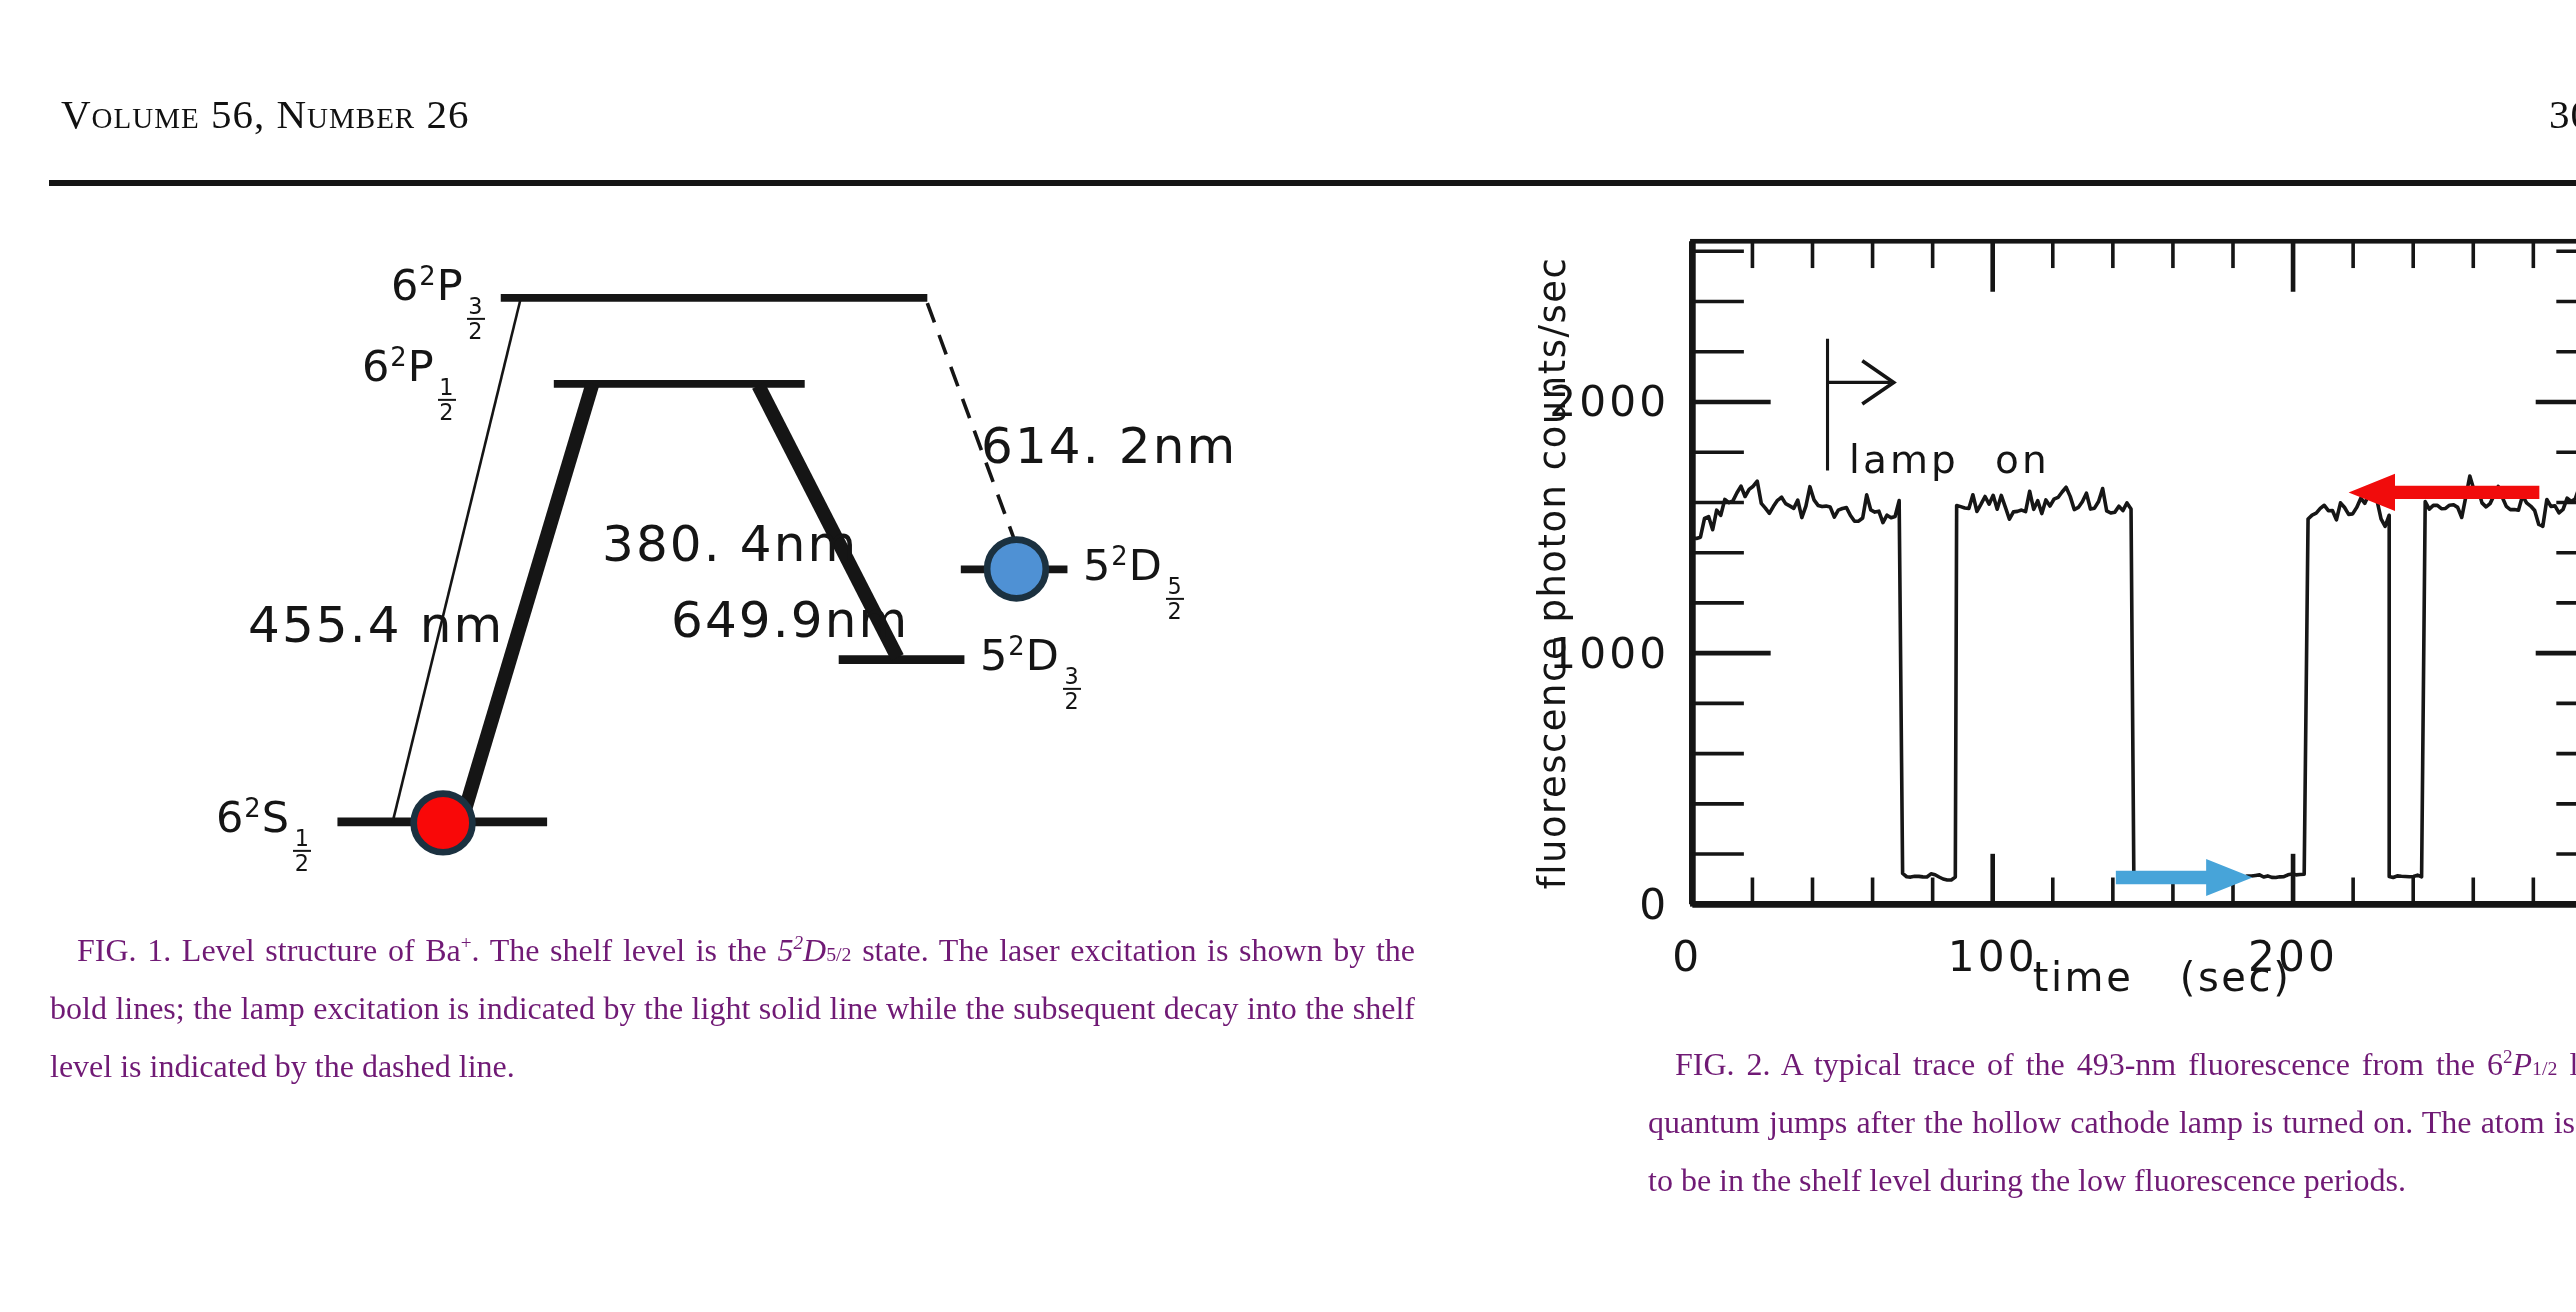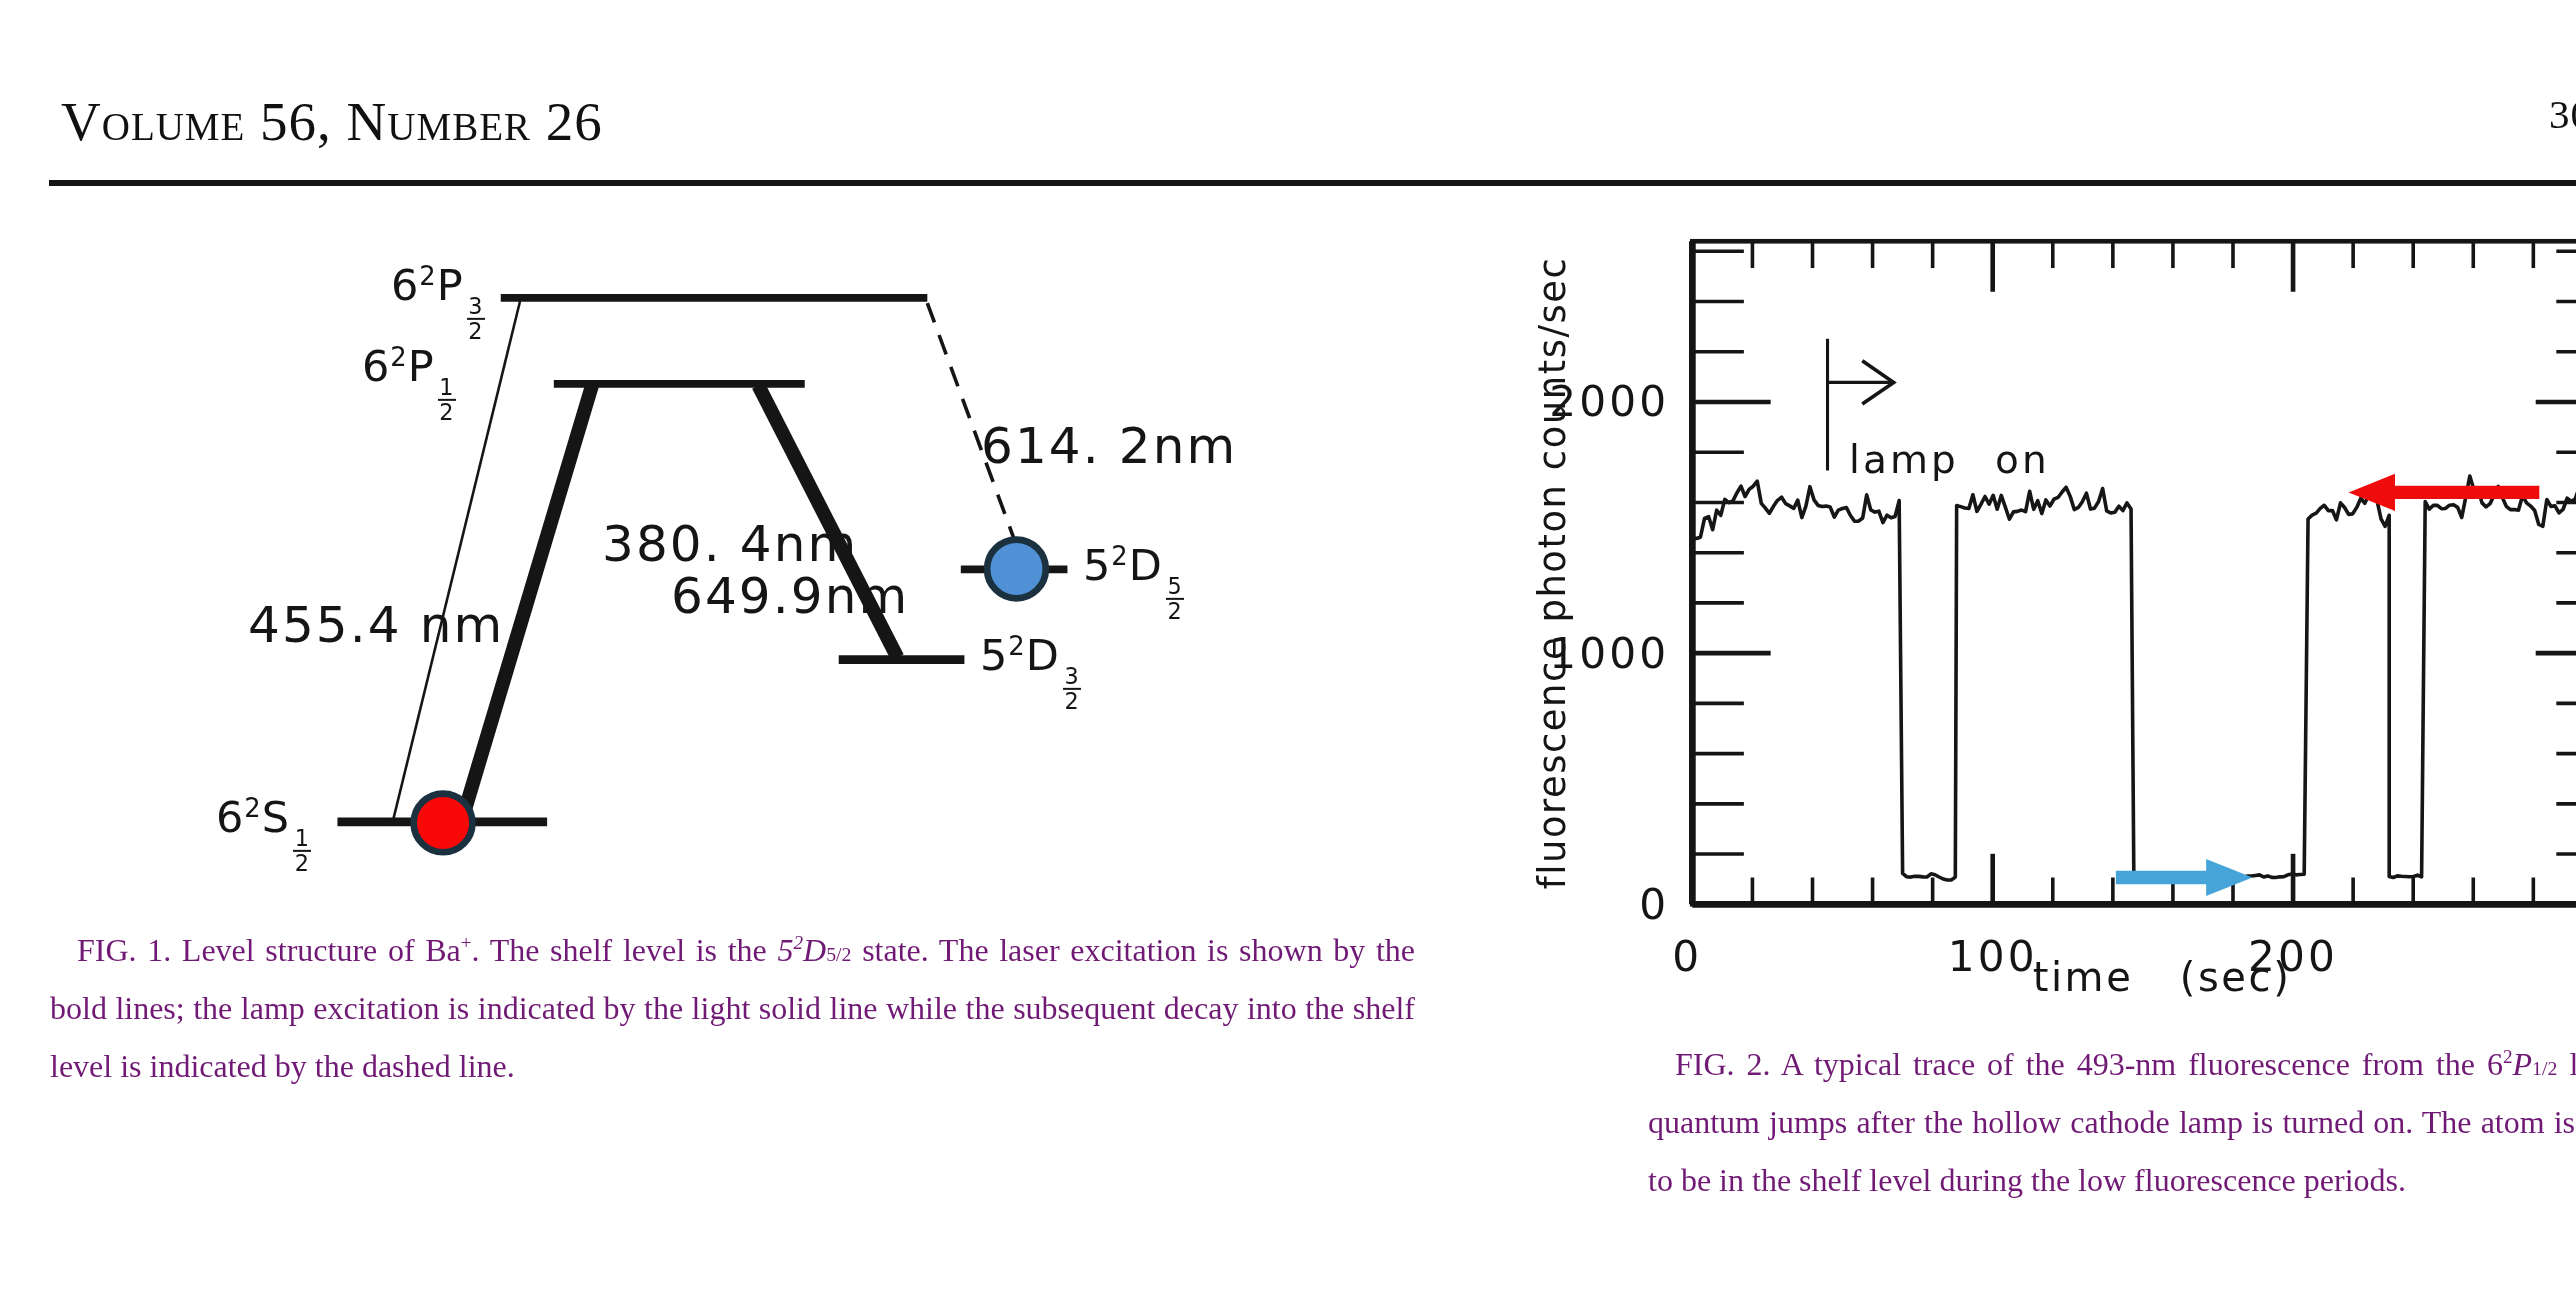--- a/index.html
+++ b/index.html
@@ -1,20 +1,20 @@
 <!DOCTYPE html>
 <html style="font-size:8.2px"><head>
 <meta charset="utf-8">
 <style>
   html,body{margin:0;padding:0;background:#ffffff;width:2851px;height:1313px;overflow:hidden;}
   .page{position:relative;width:2851px;height:1313px;background:#fff;color:#111;
         font-family:"Liberation Serif","DejaVu Serif",serif;}
   .abs{position:absolute;}
   
-  .vol{left:61px;top:90px;font-size:55px;font-variant:small-caps;letter-spacing:1px;white-space:nowrap;font-family:Liberation Serif, serif;}
+  .vol{left:61px;top:90px;font-size:41px;font-variant:small-caps;letter-spacing:1px;white-space:nowrap;font-family:Liberation Serif, serif;}
   .jtitle{left:50%;top:81px;transform:translateX(-50%);font-size:51px;font-weight:bold;
           letter-spacing:7.2px;white-space:nowrap;}
   .date{right:71px;top:90px;font-size:41px;font-variant:small-caps;letter-spacing:1px;white-space:nowrap;}
   .rule{left:49px;top:180px;width:2754px;height:5.7px;background:#151515;}
   
   svg.layer{position:absolute;left:0;top:0;width:2851px;height:1313px;}
   .figtext{font-family:"DejaVu Sans","Liberation Sans",sans-serif;color:#151515;}
   .wl{font-size:50px;letter-spacing:2.1px;white-space:nowrap;}
   .lvl{font-size:43px;letter-spacing:1px;white-space:nowrap;}
   .lvl sup,.runs sup{font-size:60%;vertical-align:super;line-height:0;}
@@ -71,21 +71,21 @@
   <div class="abs figtext lvl" style="left:980px;top:630px"><span>5</span><sup>2</sup><span>D</span><span class="stk">
         <span class="num">3</span>
         <span class="den">2</span>
       </span></div>
   <div class="abs figtext lvl" style="left:216px;top:792px"><span>6</span><sup>2</sup><span>S</span><span class="stk">
         <span class="num">1</span>
         <span class="den">2</span>
       </span></div>
   <div class="abs figtext wl" style="left:248px;top:596px">455.4 nm</div>
   <div class="abs figtext wl" style="left:602px;top:515px">380. 4nm</div>
-  <div class="abs figtext wl" style="left:671px;top:567px">649.9nm</div>
+  <div class="abs figtext wl" style="left:671px;top:591px">649.9nm</div>
   <div class="abs figtext wl" style="left:981px;top:417px">614. 2nm</div>
 
   <div class="abs caption cap1 runs"><span>FIG. 1.  Level structure of Ba</span><sup>+</sup><span>.  The shelf level is the </span><span class="it">5</span><sup class="it">2</sup><span class="it">D</span><sub>5/2</sub><span> state.  The laser excitation is shown by the bold lines; the lamp excitation is indicated by the light solid line while the subsequent decay into the shelf level is indicated by the dashed line.</span></div>
 
   <svg class="layer" id="chart" viewBox="0 0 5534 2548">
       <rect x="3285" y="468" width="1749" height="1287" fill="none" stroke="#151515" stroke-width="9"></rect>
       <line x1="3285" y1="468" x2="3285" y2="1755" stroke="#151515" stroke-width="13"></line>
       <line x1="3285" y1="1755" x2="5034" y2="1755" stroke="#151515" stroke-width="13"></line>
       <line x1="3401.6" y1="1755" x2="3401.6" y2="1703" stroke="#151515" stroke-width="7"></line>
       <line x1="3401.6" y1="468" x2="3401.6" y2="520" stroke="#151515" stroke-width="7"></line>

